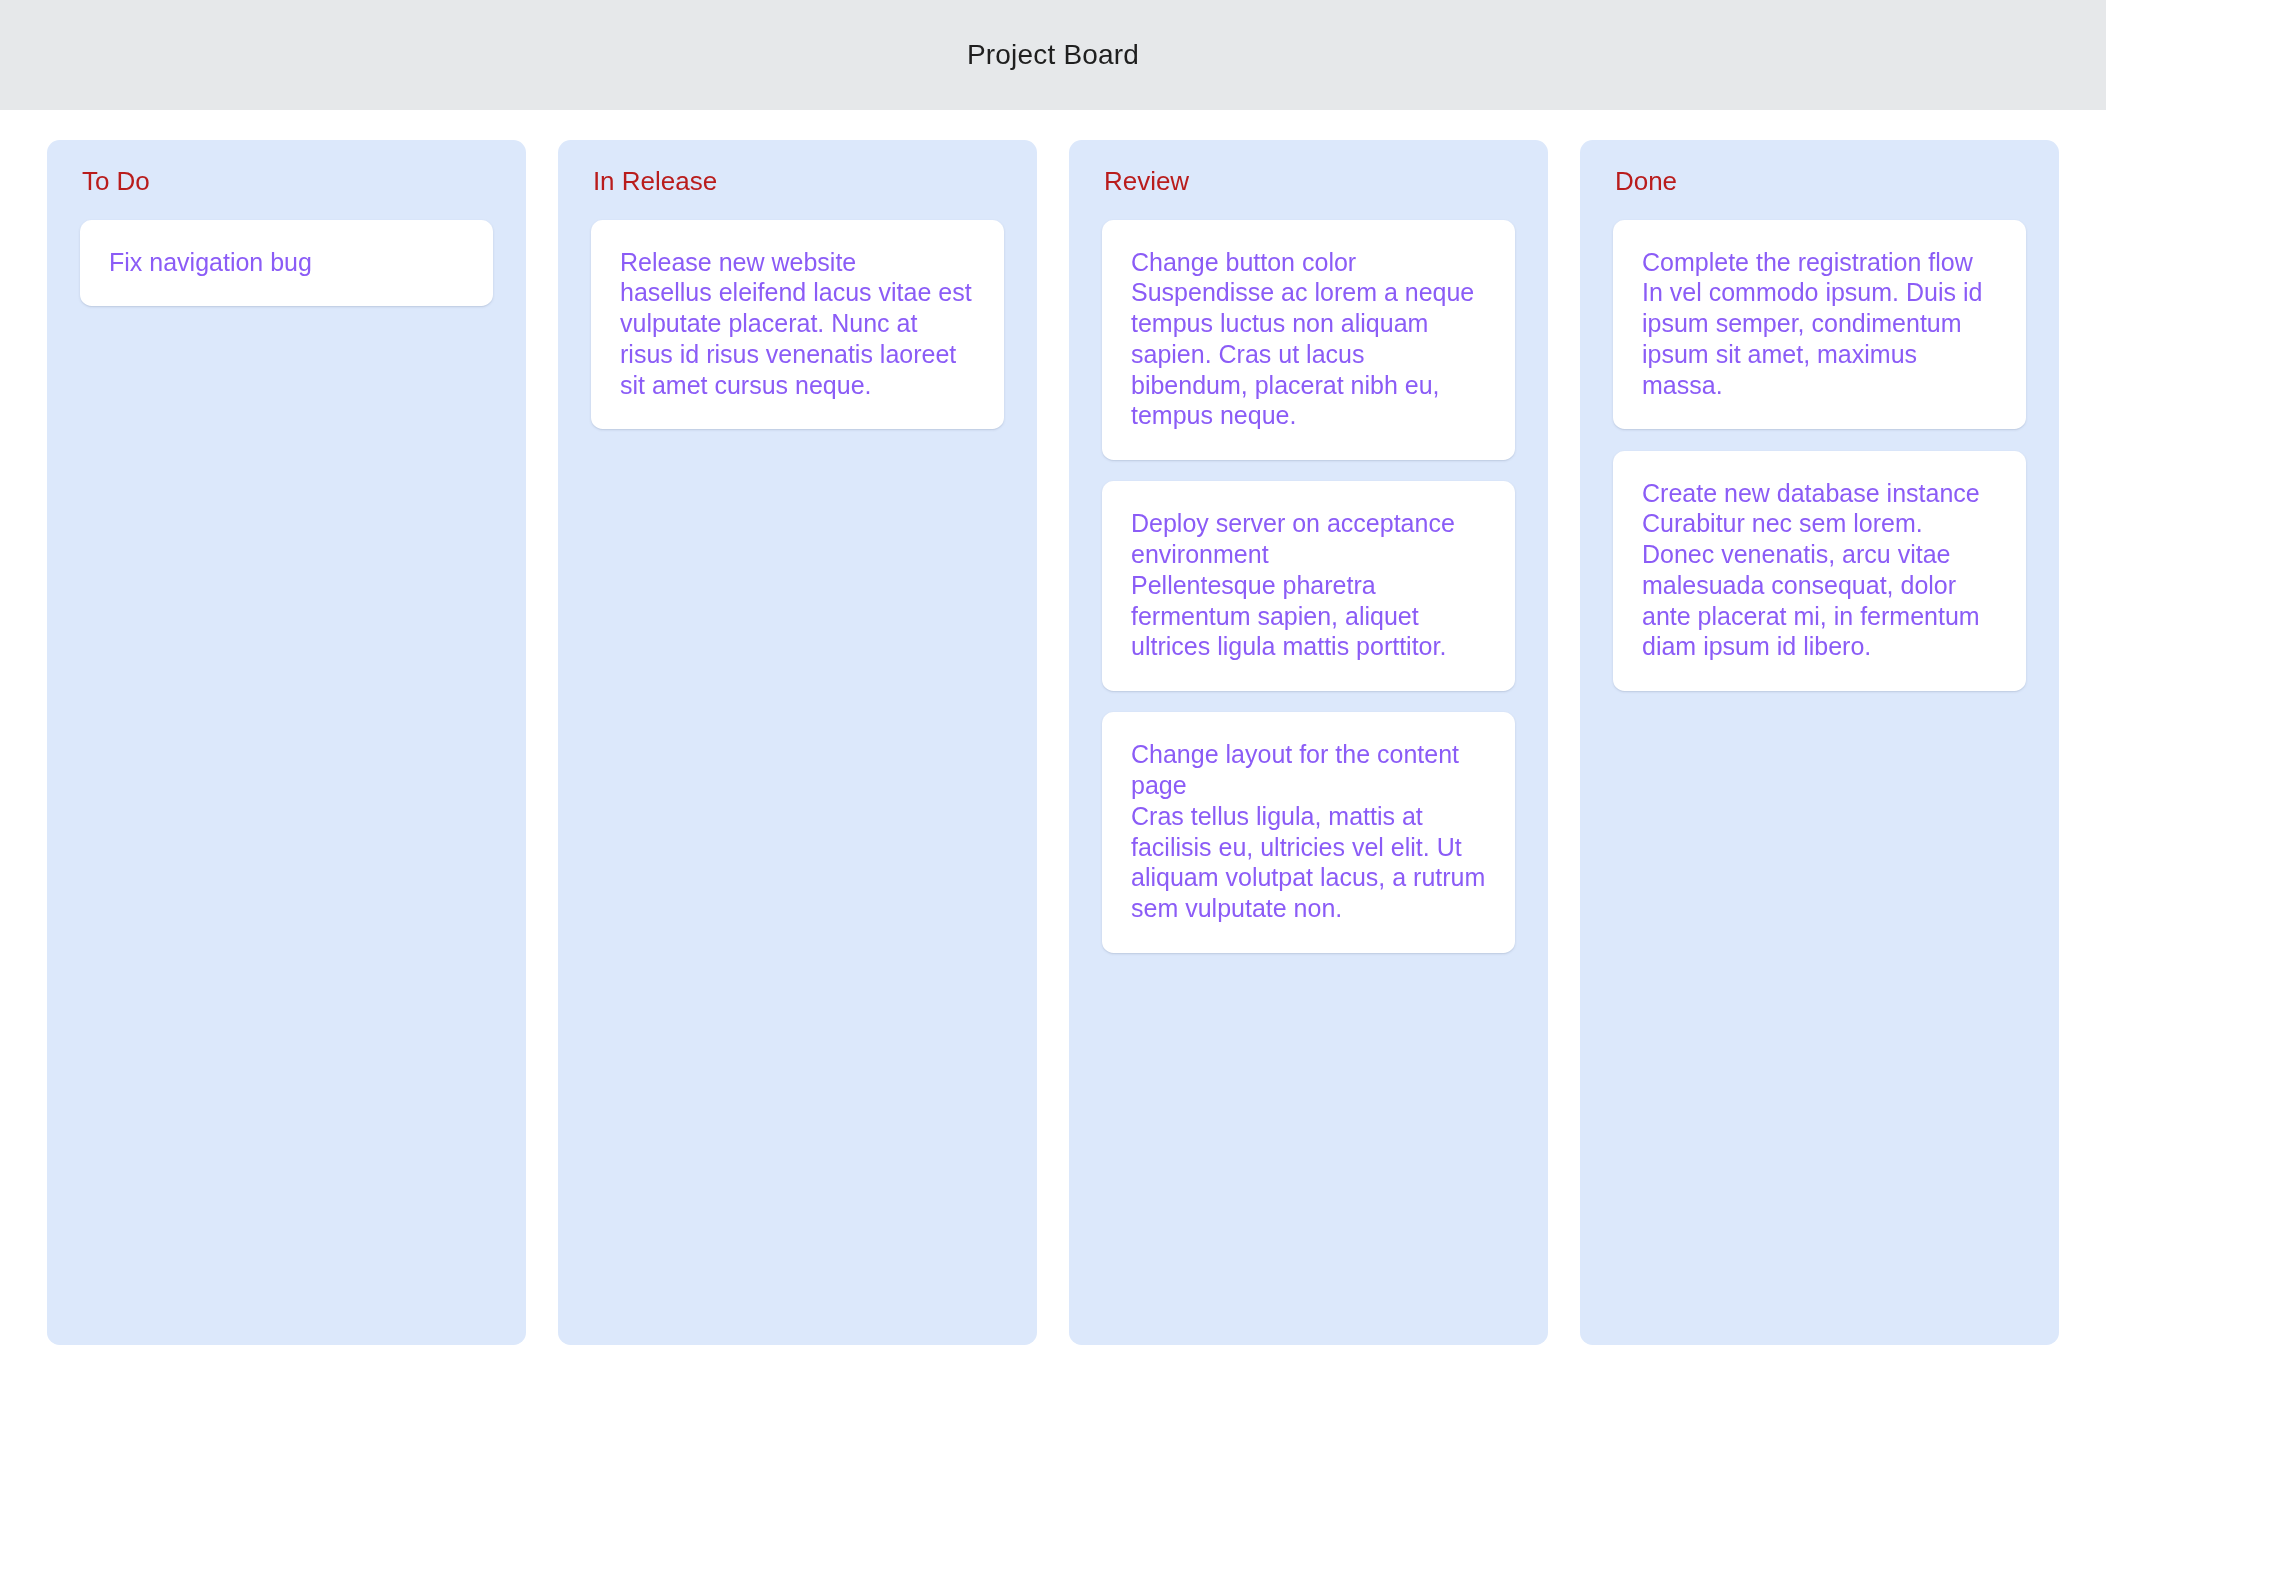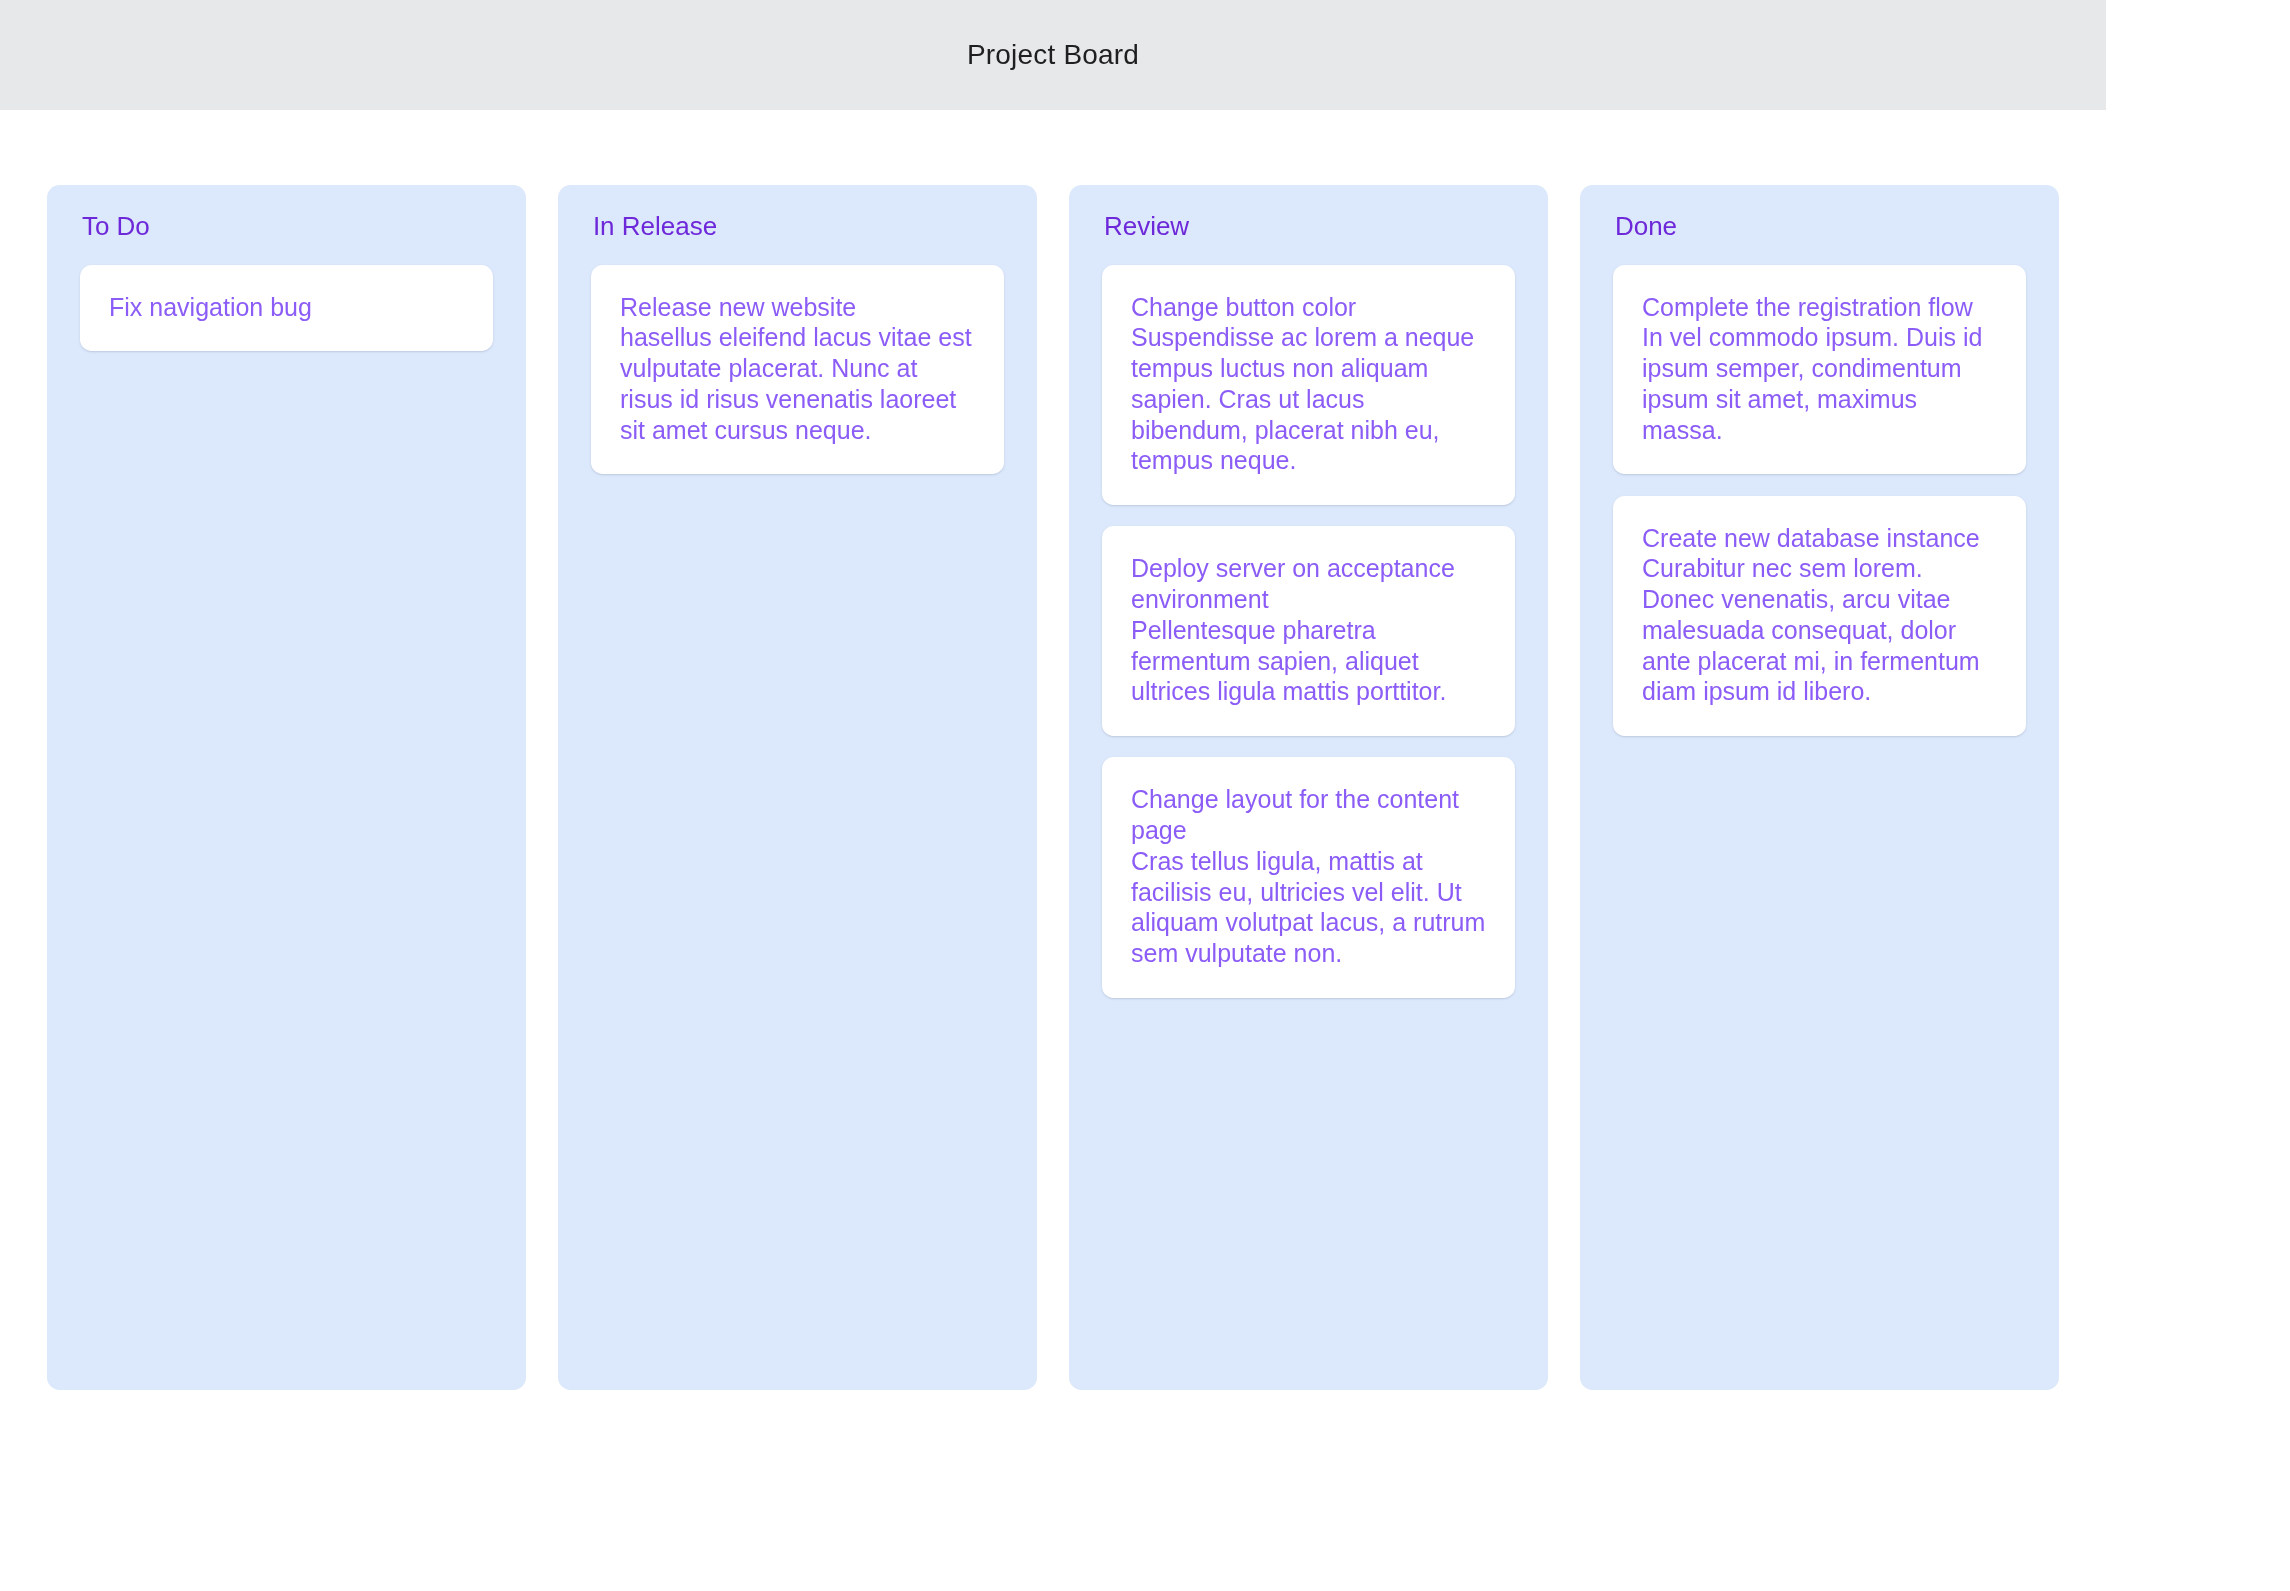--- a/index.html
+++ b/index.html
@@ -14,21 +14,20 @@
     color: #1a1a1a;
     overflow: hidden;
   }
 
   .app {
     width: 2106px;
     height: 1591px;
     display: flex;
     flex-direction: column;
     background: #ffffff;
-    gap: 45px;
   }
 
   
   .app-header {
     height: 110px;
     flex: 0 0 110px;
     background: #e6e8ea;
     display: flex;
     align-items: center;
     justify-content: center;
@@ -61,21 +60,21 @@
     padding: 25px 33px 33px 33px;
     box-sizing: border-box;
     min-height: 1205px;
     display: flex;
     flex-direction: column;
   }
 
   .column-title {
     font-size: 26px;
     font-weight: 400;
-    color: #6d28d9;
+    color: #b91c1c;
     line-height: 1.25;
     margin: 0 0 22px 0;
     padding-left: 1.9px;
   }
 
   .card-list {
     display: flex;
     flex-direction: column;
     gap: 21.3px;
   }

